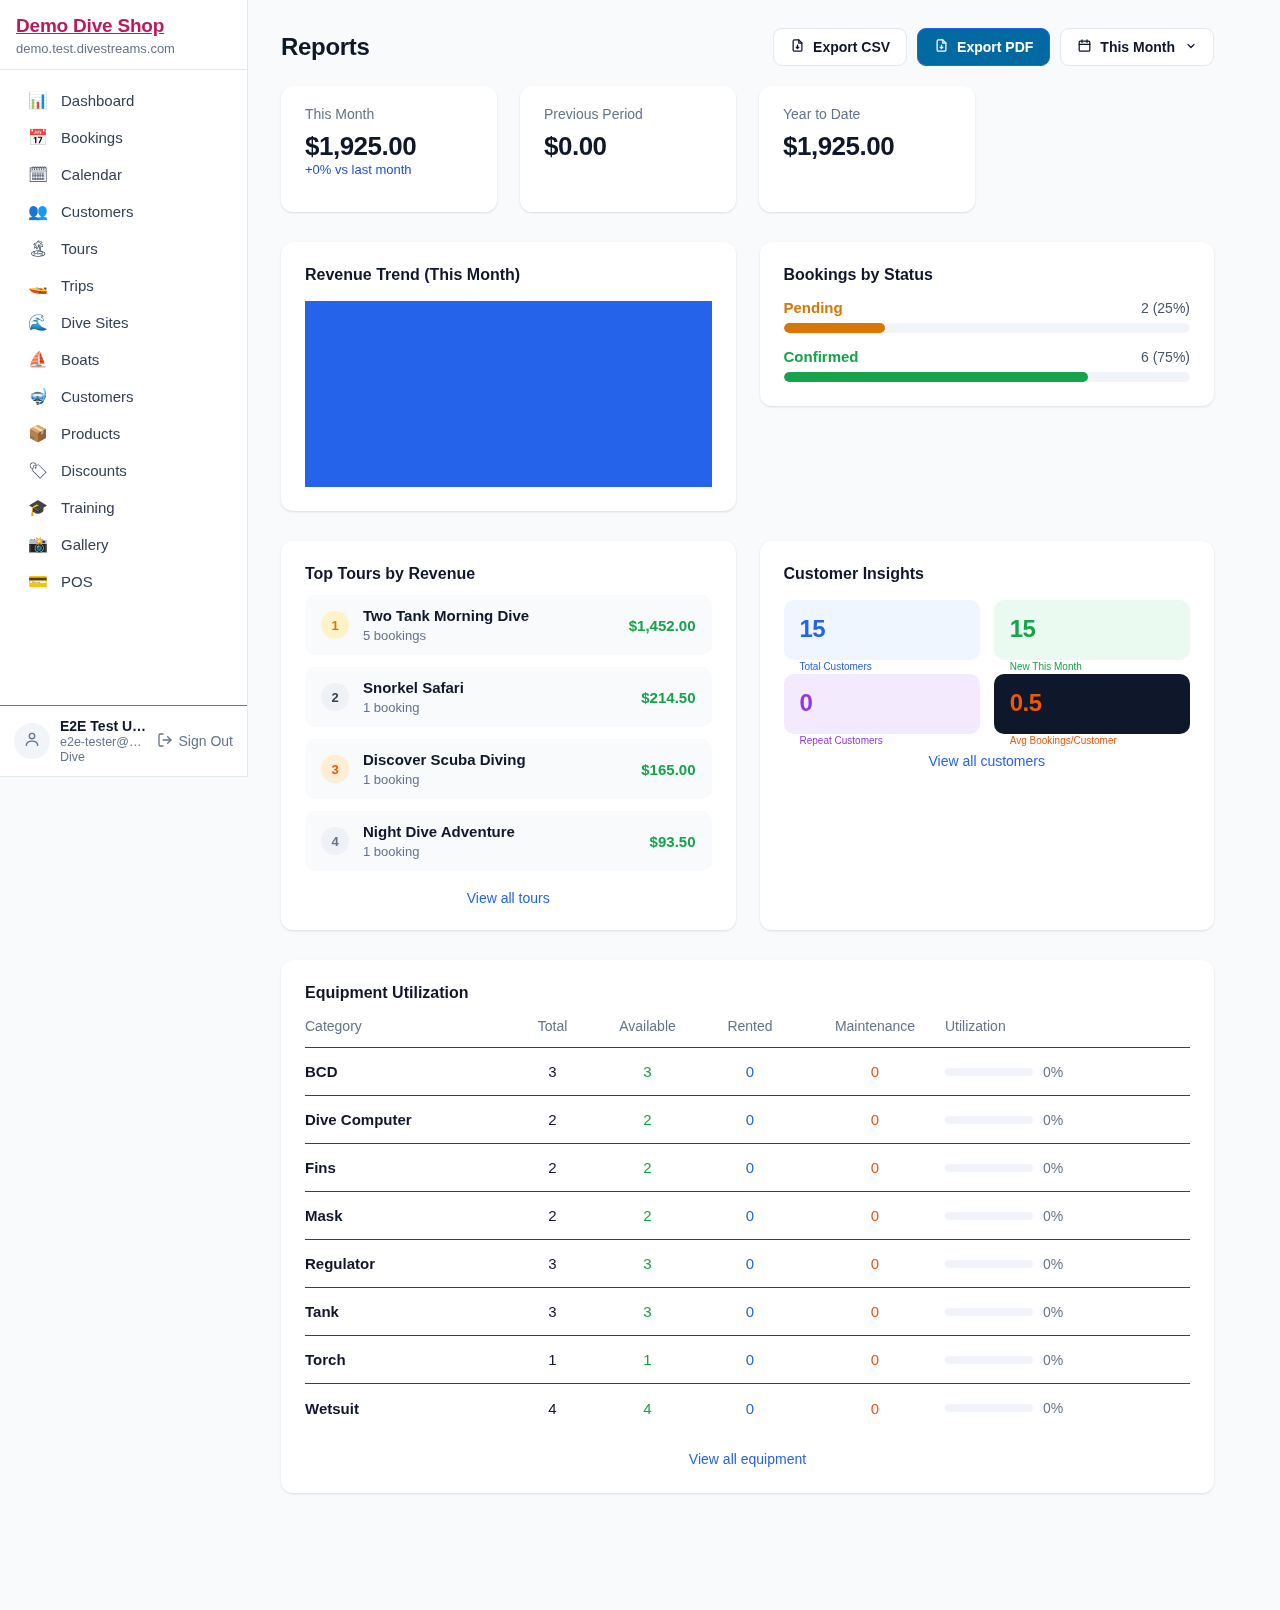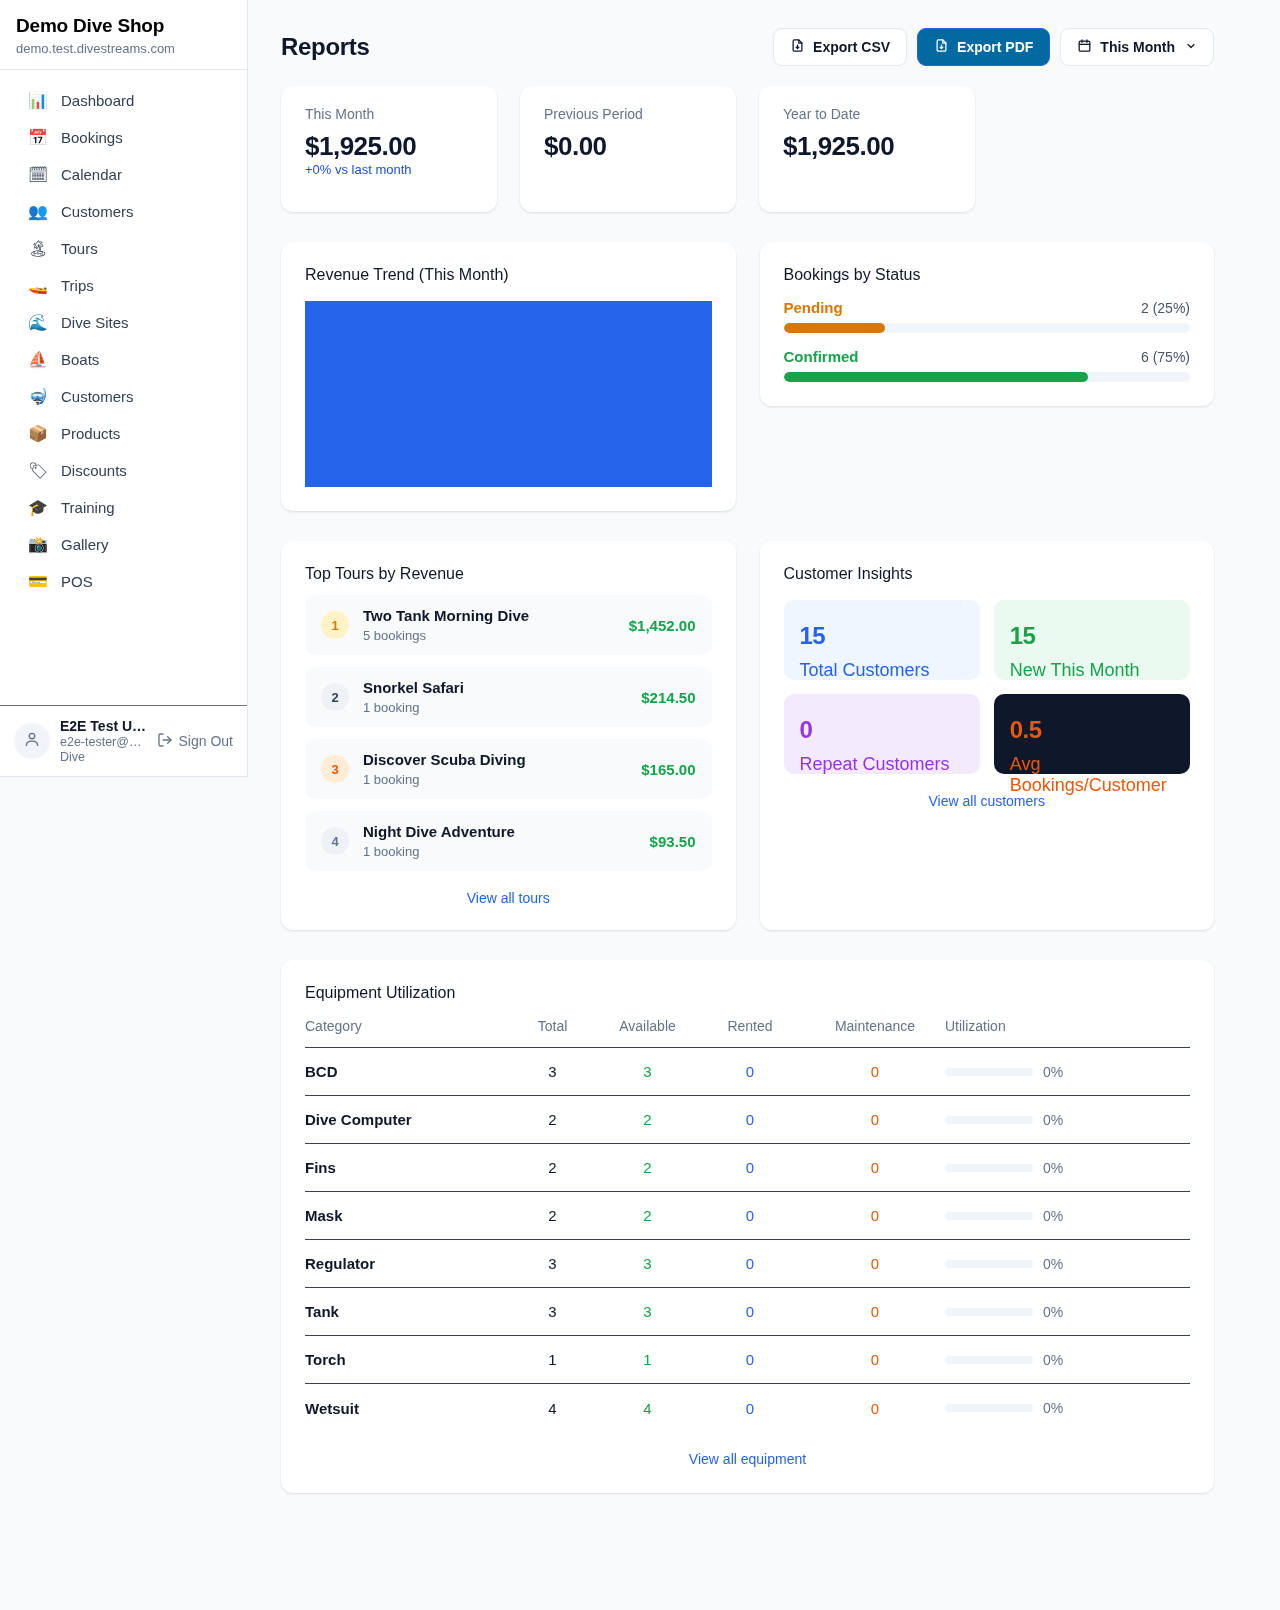--- a/index.html
+++ b/index.html
@@ -4,21 +4,21 @@
 <style>
   * { box-sizing: border-box; }
   body { margin:0; font-family:"Liberation Sans", sans-serif; background:#f8fafc; color:#0f172a; }
   .page { position:relative; width:1280px; height:1610px; overflow:hidden; }
 
   
   .sidebar { position:absolute; top:0; left:0; width:248px; height:777px; background:#fff;
              border-right:1px solid #e2e8f0; border-bottom:1px solid #e2e8f0;
              display:flex; flex-direction:column; }
   .brand { padding:15px 16px 13px; border-bottom:1px solid #e2e8f0; }
-  .brand-name { color:#000000; font-size:19px; font-weight:bold; letter-spacing:-0.2px; }
+  .brand-name { color:#be185d; font-size:19px; font-weight:bold; letter-spacing:-0.2px;text-decoration:underline; }
   .brand-domain { color:#64748b; font-size:13px; margin-top:4px; }
   .nav { padding:12px 12px; flex:1; }
   .nav-item { display:flex; align-items:center; gap:13px; padding:10px 16px; font-size:15px;
               color:#334155; border-radius:8px; cursor:pointer; }
   .nav-icon { font-size:16px; width:20px; text-align:center; line-height:1; }
   .side-footer { border-top:1px solid #737373; padding:12px 14px; display:flex; align-items:center; gap:10px; }
   .avatar { width:36px; height:36px; border-radius:50%; background:#f1f5f9; color:#64748b;
             display:flex; align-items:center; justify-content:center; flex:none; }
   .user-meta { min-width:0; }
   .user-name { font-size:14px; font-weight:bold; color:#0f172a; white-space:nowrap; }
@@ -45,21 +45,21 @@
   .stat-card { padding:20px 24px; height:126px; }
   .stat-label { font-size:14px; color:#64748b; }
   .stat-value { font-size:26px; font-weight:bold; letter-spacing:-0.5px; margin-top:9px; }
   .stat-delta { font-size:13px; color:#1d4ed8; }
   .stat-card.alt .stat-value { margin-top:2px; font-size:24px; }
   .stat-card.alt .stat-label { margin-top:8px; }
 
   .grid2 { display:grid; grid-template-columns:1fr 1fr; gap:24px; margin-top:30px; }
   .grid2.tops { align-items:start; }
   .panel { padding:24px; }
-  .panel-title { font-size:16px; font-weight:normal; }
+  .panel-title { font-size:16px; font-weight:bold; }
   .rev-block { margin-top:17px; height:186px; background:#2563eb; }
 
   .status-row { margin-top:15px; }
   .status-head { display:flex; align-items:baseline; justify-content:space-between; }
   .status-label { font-size:15px; font-weight:bold; }
   .status-count { font-size:14px; color:#475569; }
   .track { height:10px; background:#f1f5f9; border-radius:5px; margin-top:7px; overflow:hidden; }
   .fill { height:100%; border-radius:5px; }
 
   .tour-list { margin-top:8px; }
@@ -67,23 +67,23 @@
                padding:12px 16px; margin-top:12px; }
   .rank { width:28px; height:28px; border-radius:50%; display:flex; align-items:center;
           justify-content:center; font-size:13px; font-weight:bold; flex:none; }
   .tour-name { font-size:15px; font-weight:bold; }
   .tour-bookings { font-size:13px; color:#64748b; margin-top:4px; }
   .tour-amount { margin-left:auto; font-size:15px; font-weight:bold; color:#16a34a; }
   .view-link { display:block; text-align:center; color:#2563eb; font-size:14px; margin-top:19px;
                cursor:pointer; }
 
   .tiles { display:grid; grid-template-columns:1fr 1fr; gap:14px; margin-top:17px; }
-  .tile { border-radius:10px; padding:22px 16px; height:80px; }
+  .tile { border-radius:10px; padding:15px 16px; height:60px; }
   .tile-value { font-size:24px; font-weight:bold; letter-spacing:-0.5px; }
-  .tile-label { font-size:18px; margin-top:10px; }
+  .tile-label { font-size:10px; margin-top:18px; }
 
   .equip-card { margin-top:30px; padding:24px 24px 26px; }
   .tbl-head, .tbl-row { display:grid; grid-template-columns:200px 95px 95px 110px 140px 1fr;
                         align-items:center; }
   .tbl-head { font-size:14px; color:#64748b; padding:16px 0 13px; border-bottom:1px solid #334155; }
   .tbl-row { height:48px; border-bottom:1px solid #334155; font-size:15px; }
   .tbl-row:last-child { border-bottom:none; }
   .c-center { text-align:center; }
   .cat { font-weight:bold; }
   .avail { color:#16a34a; } .rented { color:#2563eb; } .maint { color:#ea580c; }

